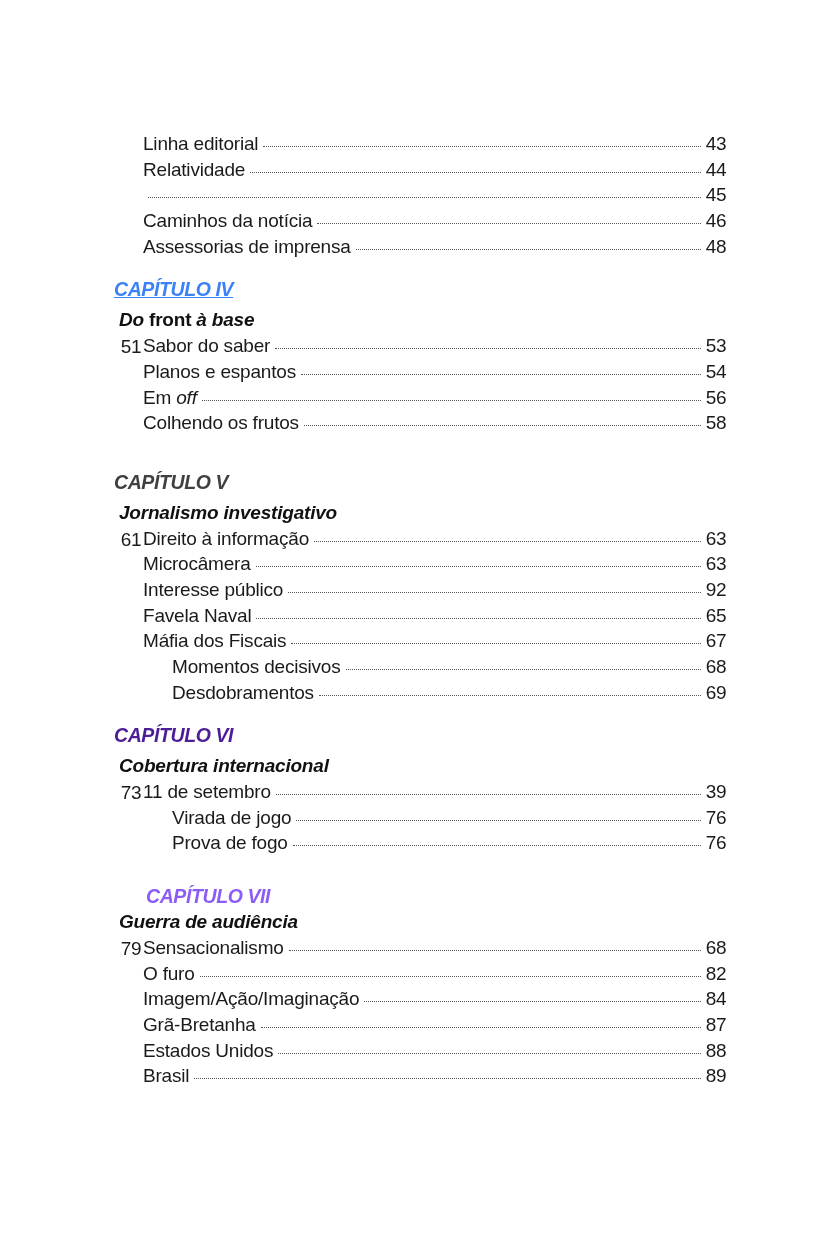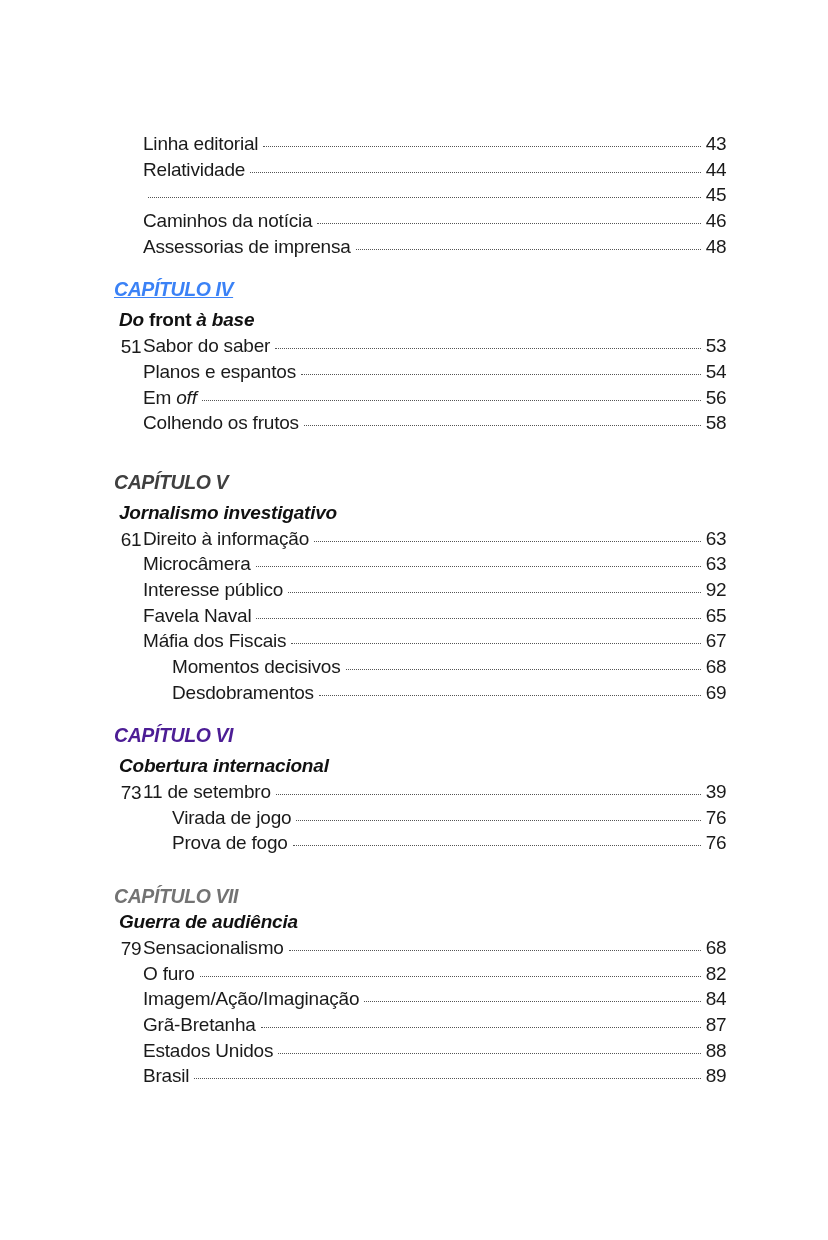--- a/index.html
+++ b/index.html
@@ -197,21 +197,21 @@
     <div class="entry lvl3">
       <span class="title">Prova de fogo</span>
       <span class="leader"></span>
       <span class="page">76</span>
     </div>
   </div>
 
   <div class="gap-big"></div>
 
   <div>
-    <div class="chapter" style="color: #737373;">CAPÍTULO VII</div>
+    <div class="chapter" style="color: #8b5cf6; margin-left: 32px;">CAPÍTULO VII</div>
     <div class="entry lvl1">
       <span class="title">Guerra de audiência</span>
       <span class="leader"></span>
       <span class="page">79</span>
     </div>
     <div class="entry lvl2">
       <span class="title">Sensacionalismo</span>
       <span class="leader"></span>
       <span class="page">68</span>
     </div>

